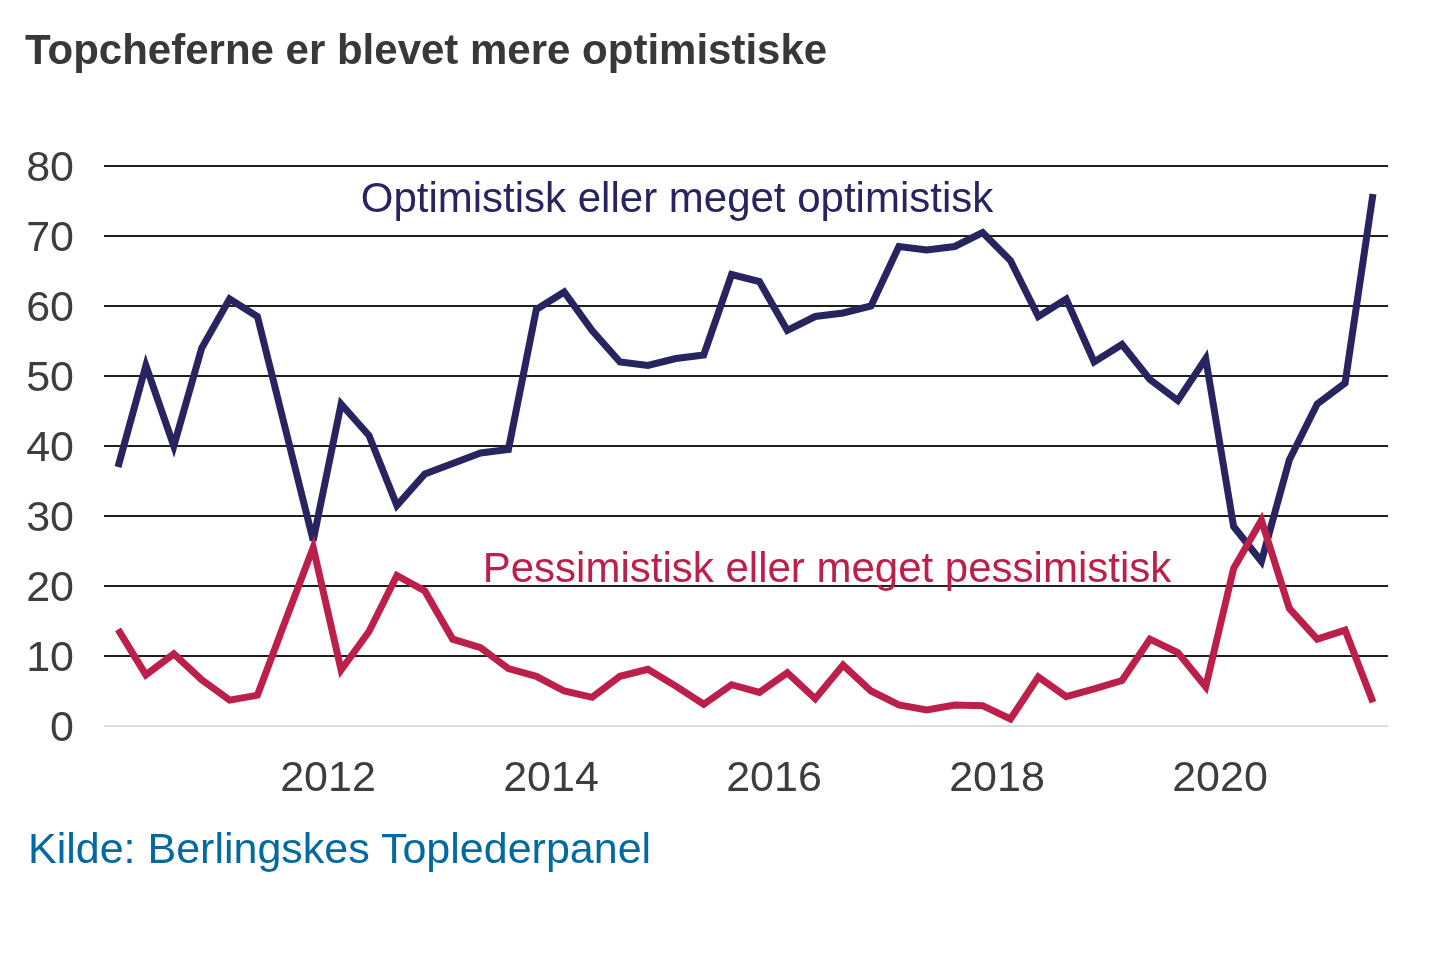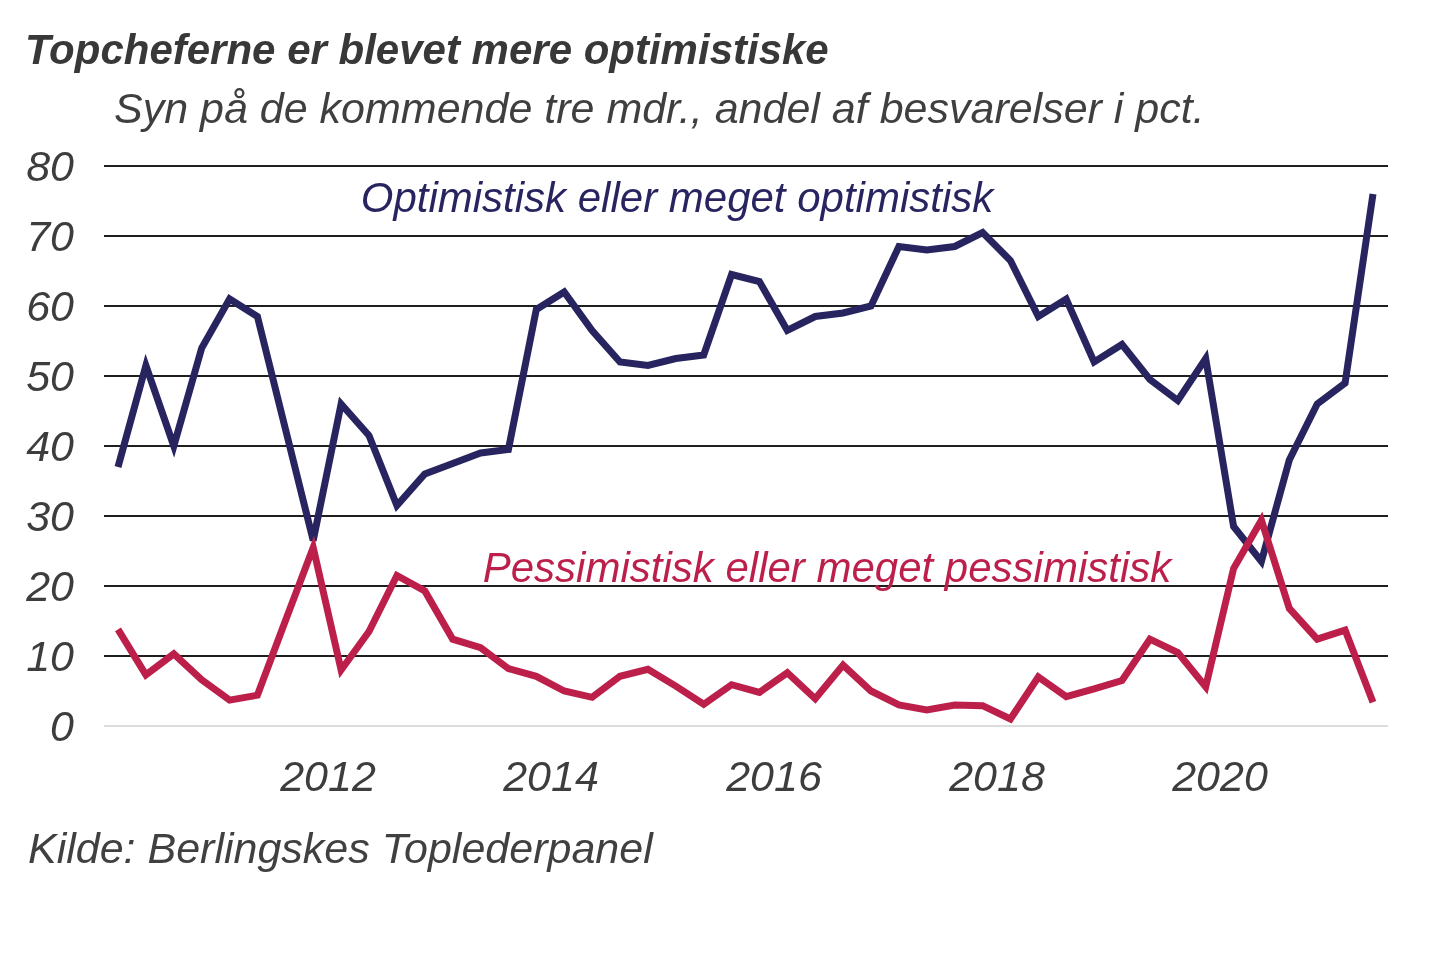--- a/index.html
+++ b/index.html
@@ -2,36 +2,34 @@
 <html><head>
 <meta charset="utf-8">
 <style>
   html,body{margin:0;padding:0;background:#ffffff;}
   .canvas{
     position:relative;
     width:1440px;height:960px;
     background:#ffffff;
     font-family:"Liberation Sans", sans-serif;
     overflow:hidden;
-    font-style:italic;
   }
   .abs{position:absolute;white-space:nowrap;}
   .title{left:25px;top:26px;font-size:42px;font-weight:bold;color:#383838;letter-spacing:0;}
   .subtitle{left:114px;top:84px;font-size:43px;color:#3f3f3f;}
-  .src{left:28px;top:824px;font-size:43px;color:#404040;}
+  .src{left:28px;top:824px;font-size:43px;color:#0369a1;}
   .note{left:28px;top:874px;font-size:43px;color:#3d3d3d;}
   svg{position:absolute;left:0;top:0;}
   text{font-family:"Liberation Sans", sans-serif;}
 </style>
 </head>
 <body>
 
 <div class="canvas">
   <div class="abs title">Topcheferne er blevet mere optimistiske</div>
-  <div class="abs subtitle">Syn på de kommende tre mdr., andel af besvarelser i pct.</div>
 
   <svg id="plot" width="1440" height="960" viewBox="0 0 1440 960">
       <line x1="104" x2="1388" y1="726" y2="726" stroke="#dcdcdc" stroke-width="2"></line>
       <line x1="104" x2="1388" y1="656" y2="656" stroke="#1f1f1f" stroke-width="2"></line>
       <line x1="104" x2="1388" y1="586" y2="586" stroke="#1f1f1f" stroke-width="2"></line>
       <line x1="104" x2="1388" y1="516" y2="516" stroke="#1f1f1f" stroke-width="2"></line>
       <line x1="104" x2="1388" y1="446" y2="446" stroke="#1f1f1f" stroke-width="2"></line>
       <line x1="104" x2="1388" y1="376" y2="376" stroke="#1f1f1f" stroke-width="2"></line>
       <line x1="104" x2="1388" y1="306" y2="306" stroke="#1f1f1f" stroke-width="2"></line>
       <line x1="104" x2="1388" y1="236" y2="236" stroke="#1f1f1f" stroke-width="2"></line>

